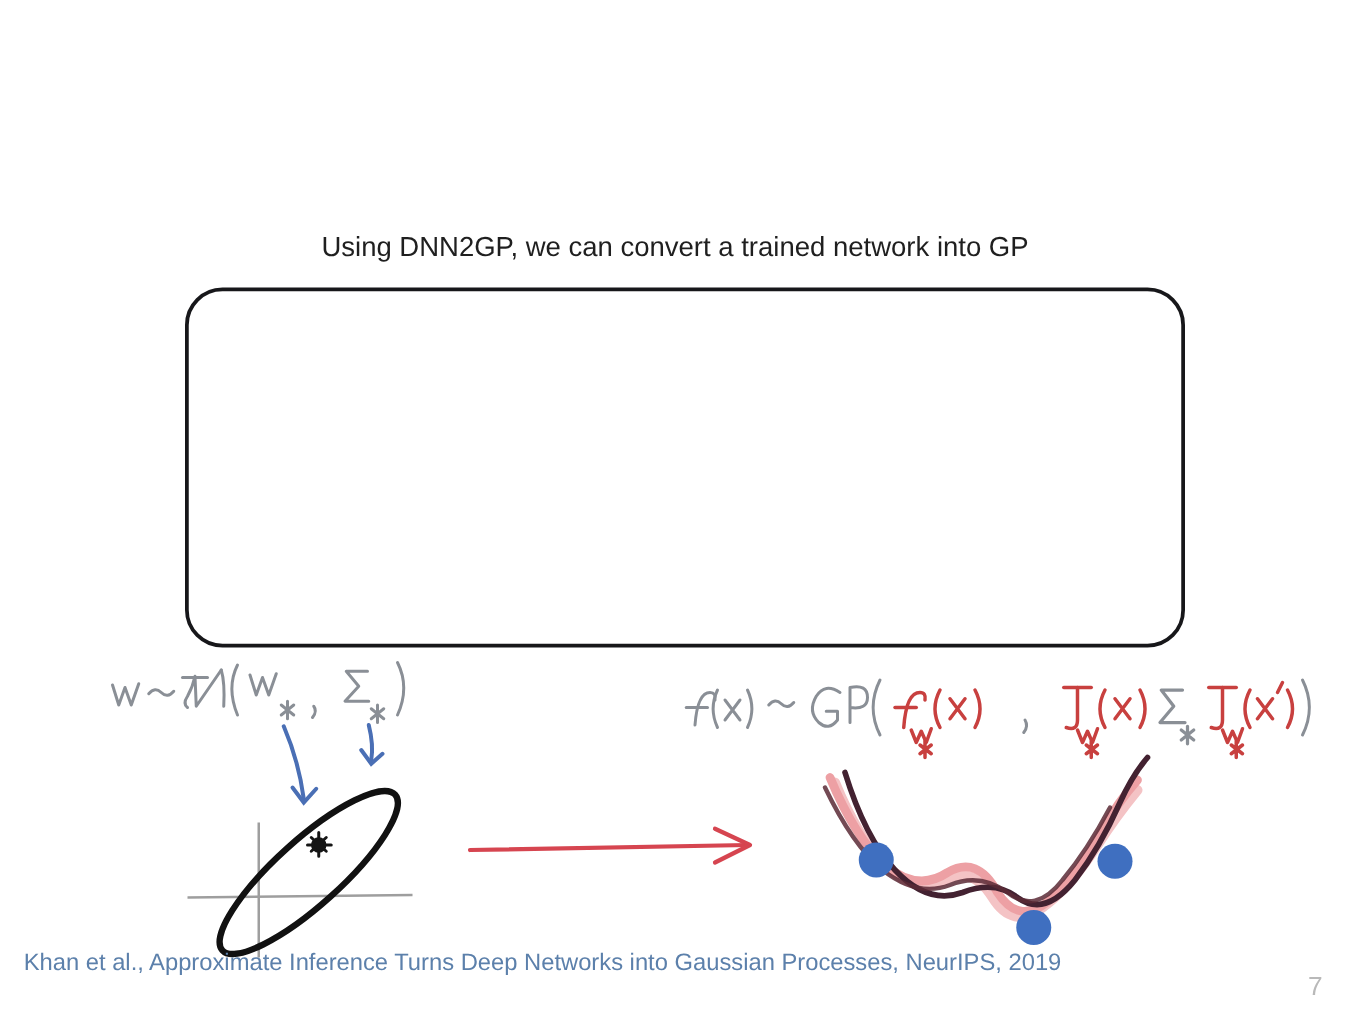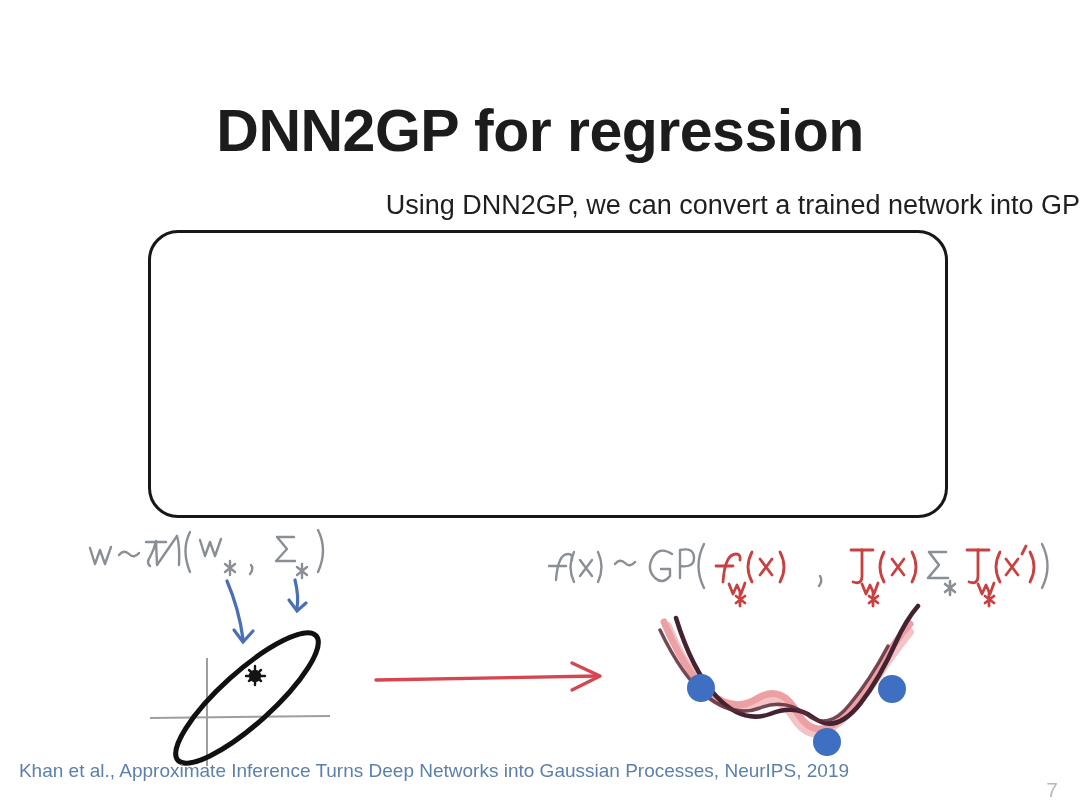--- a/index.html
+++ b/index.html
@@ -34,22 +34,22 @@
     line-height: 1.0;
     white-space: nowrap;
   }
 
   
   #slide-subtitle {
     position: absolute;
     left: 0;
     top: 163px;
     width: 1080px;
-    text-align: right;
-    font-size: 27px;
+    text-align: center;
+    font-size: 22px;
     font-weight: normal;
     color: #1f1f1f;
     line-height: 1.15;
     white-space: nowrap;
   }
 
   
   #content-box {
     position: absolute;
     left: 148px;
@@ -93,21 +93,20 @@
     bottom: 8px;
     font-size: 21px;
     color: #b9b9b9;
   }
 </style>
 </head>
 <body>
 
 <div id="slide">
 
-  <h1 id="slide-title">DNN2GP for regression</h1>
 
   <p id="slide-subtitle">Using DNN2GP, we can convert a trained network into GP</p>
 
   <div id="content-box"></div>
 
   <div id="figure-layer">
     <svg width="1080" height="292" viewBox="0 0 1080 292" xmlns="http://www.w3.org/2000/svg">
 
       <g fill="none" stroke="#8a8f96" stroke-width="2.4" stroke-linecap="round" stroke-linejoin="round">
 

